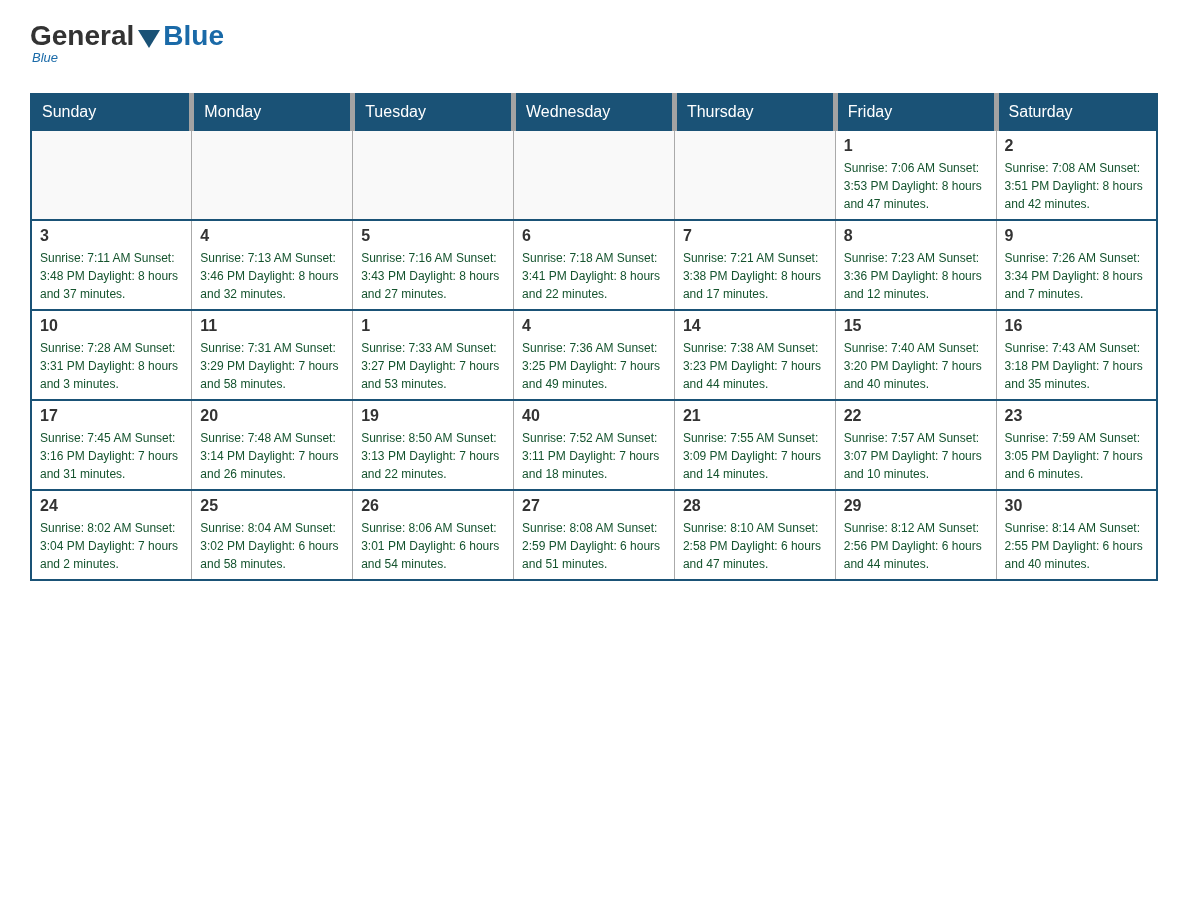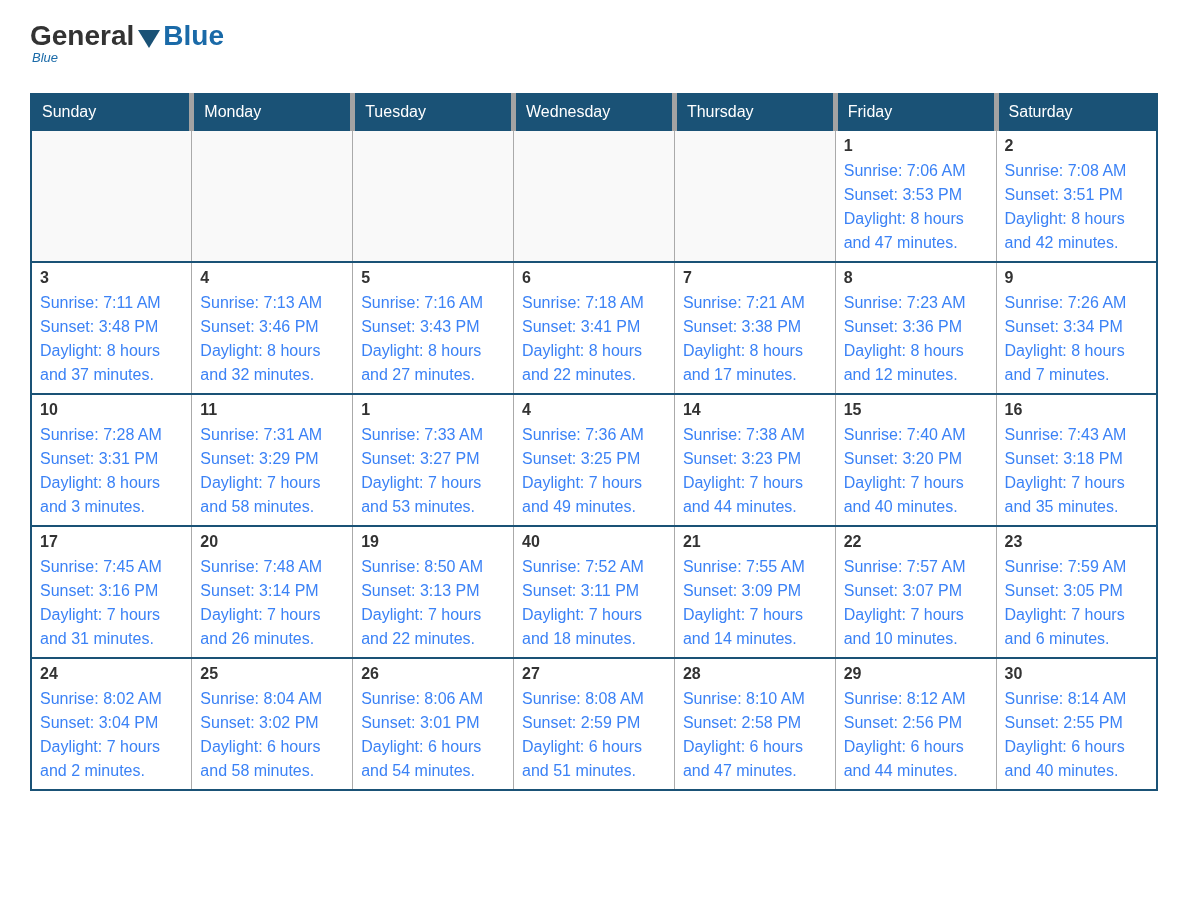--- a/index.html
+++ b/index.html
@@ -65,22 +65,22 @@
       border-bottom: 2px solid #1a5276;
     }
     .day-number {
       font-size: 16px;
       font-weight: bold;
       color: #333;
       display: block;
       margin-bottom: 4px;
     }
     .day-info {
-      font-size: 16px;
-      color: #3b82f6;
+      font-size: 12px;
+      color: #14532d;
       line-height: 1.5;
     }
     .empty-cell {
       background: #f9f9f9;
     }
   </style>
 </head>
 <body>
 
 <div class="header">

